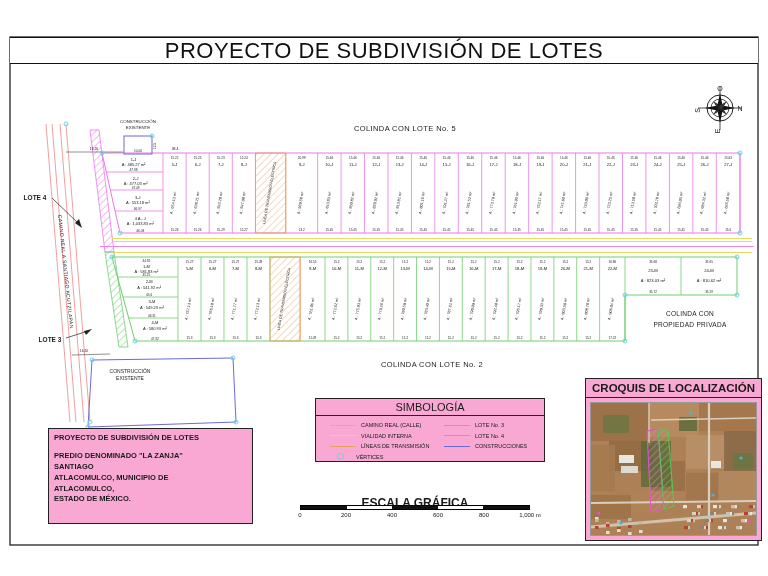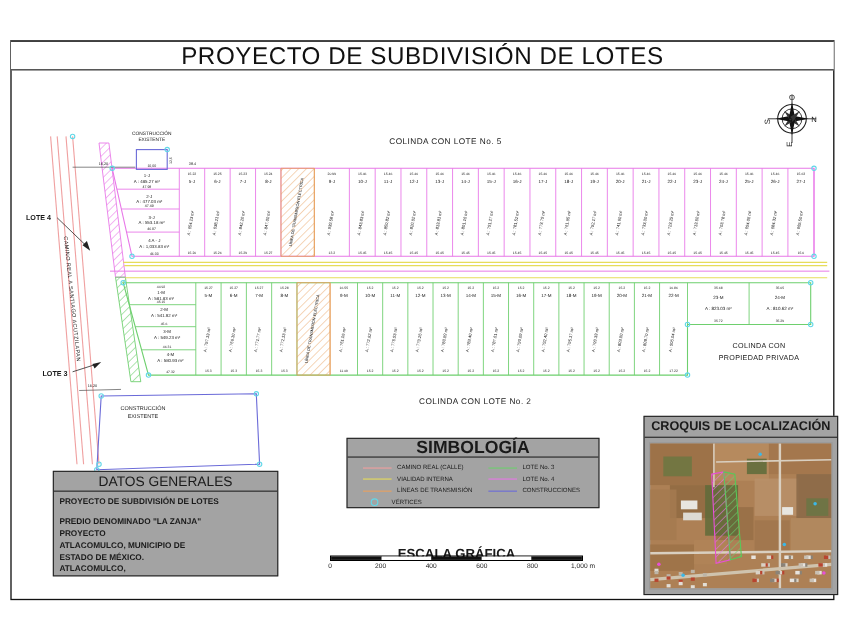--- a/index.html
+++ b/index.html
@@ -1,27 +1,27 @@
 <!DOCTYPE html>
 <html><head>
 <meta charset="utf-8">
 <style>
   * { margin:0; padding:0; box-sizing:border-box; }
   html,body { width:768px; height:576px; background:#fff; font-family:"Liberation Sans", sans-serif; color:#1a1a1a; overflow:hidden; }
   .abs { position:absolute; }
   #sheet { position:relative; width:768px; height:576px; background:#fff; }
   #plan-svg { position:absolute; left:0; top:0; }
   #title-band { left:10px; top:37px; width:748px; height:27px; border-top:1.2px solid #111; border-bottom:1.2px solid #111; text-align:center; font-size:22px; letter-spacing:.5px; line-height:26px; color:#111; background:#fff; }
-  .panel { position:absolute; border:1px solid #222; background:#a3a3a3; }
+  .panel { position:absolute; border:1px solid #222; background:#f9a8d4; }
   .panel-title { text-align:center; border-bottom:1px solid #222; }
   #datos { left:48px; top:428px; width:205px; height:96px; }
   #datos .panel-title { font-size:12.5px; height:18px; line-height:18px; }
   #datos-body { padding:4px 5px; font-size:7.5px; font-weight:bold; line-height:1.45; }
   #simb { left:315px; top:398px; width:230px; height:64px; }
-  #simb .panel-title { font-size:16px; font-weight:bold; height:17px; line-height:17px; }
+  #simb .panel-title { font-size:11px; font-weight:normal; height:17px; line-height:17px; }
   #simb-body { position:relative; height:46px; }
   .leg-col { position:absolute; top:4px; }
   .leg-row { display:flex; align-items:center; height:10.5px; }
   .leg-line { width:26px; border-top:1.5px solid #000; margin-right:5px; }
   .leg-circle { width:7px; height:7px; border:1.5px solid #000; border-radius:50%; margin:0 12px 0 7px; }
   .leg-label { font-size:5.5px; }
   #escala-title { left:300px; top:496px; width:230px; text-align:center; font-size:12px; font-weight:bold; }
   #escala-bar { left:300px; top:505px; width:230px; height:5px; border:1px solid #000; display:flex; }
   #escala-bar div { height:100%; }
   #escala-labels { left:300px; top:512px; width:260px; height:10px; font-size:6px; }
@@ -385,29 +385,28 @@
         <circle cx="88" cy="427" r="2" fill="none" stroke="#62d8e8" stroke-width="1"></circle>
         <circle cx="66" cy="124" r="2" fill="none" stroke="#62d8e8" stroke-width="1"></circle>
         <circle cx="90" cy="422" r="2" fill="none" stroke="#62d8e8" stroke-width="1"></circle>
         <circle cx="152" cy="136" r="2" fill="none" stroke="#62d8e8" stroke-width="1"></circle>
       </g>
   </svg>
 
   <div id="title-band" class="abs">PROYECTO DE SUBDIVISIÓN DE LOTES</div>
 
   <div id="datos" class="panel">
-    <div class="panel-title">DATOS GENERALES</div>
     <div id="datos-body">
         <div>PROYECTO DE SUBDIVISIÓN DE LOTES</div>
         <div style="height: 7px;"></div>
         <div>PREDIO DENOMINADO "LA ZANJA"</div>
-        <div>PROYECTO</div>
+        <div>SANTIAGO</div>
         <div>ATLACOMULCO, MUNICIPIO DE</div>
+        <div>ATLACOMULCO,</div>
         <div>ESTADO DE MÉXICO.</div>
-        <div>ATLACOMULCO,</div>
       </div>
   </div>
 
   <div id="simb" class="panel">
     <div class="panel-title">SIMBOLOGÍA</div>
     <div id="simb-body">
       <div class="leg-col" id="leg-left" style="left:14px;">
           <div class="leg-row">
             <span class="leg-line" style="border-top-color: rgb(240, 160, 160);"></span>
             <span class="leg-label">CAMINO REAL (CALLE)</span>

